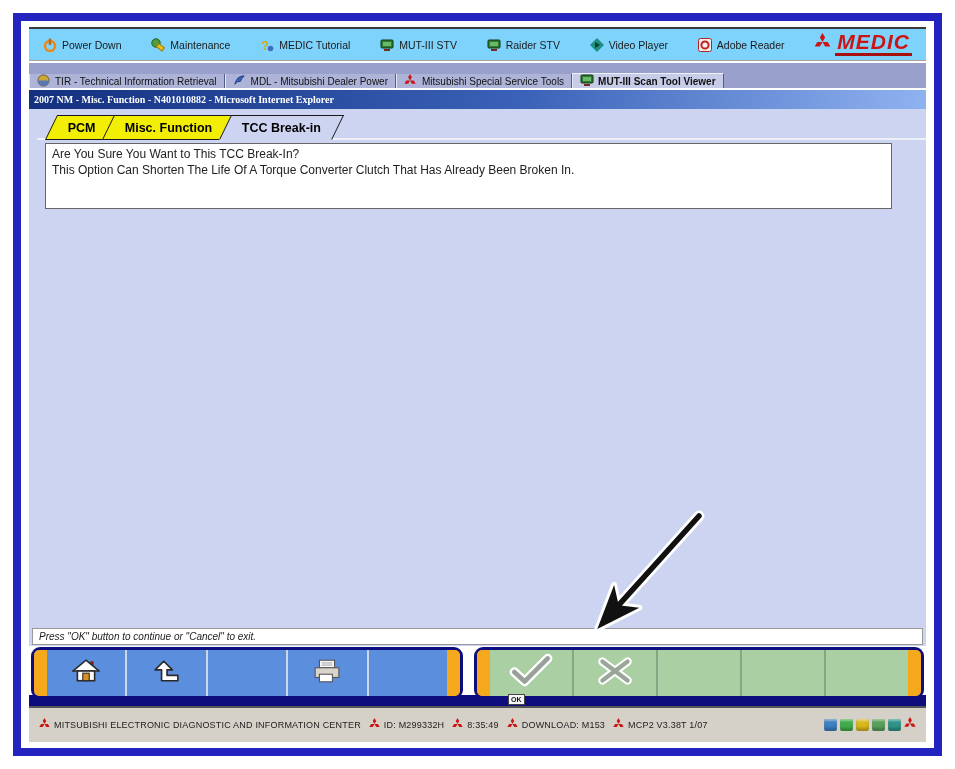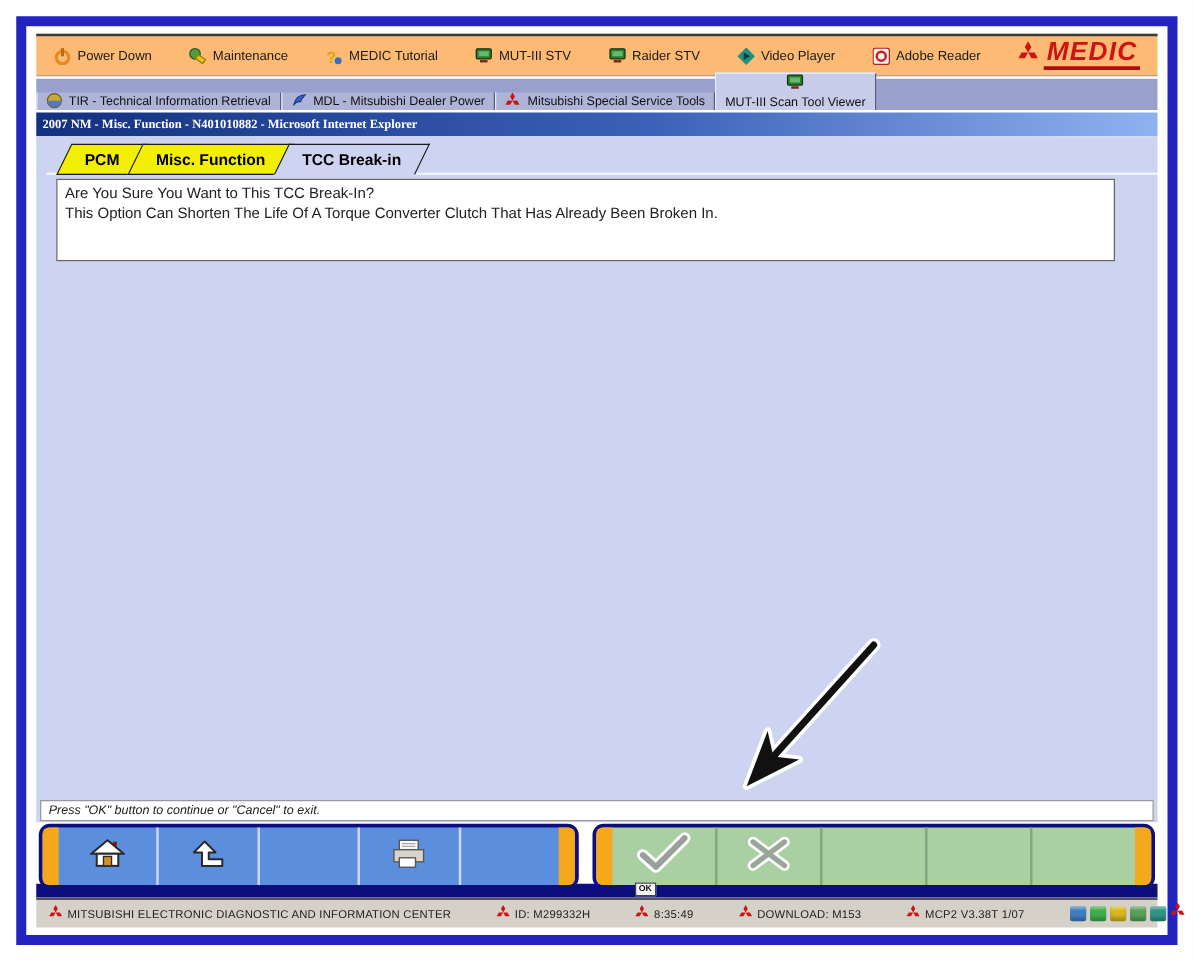--- a/index.html
+++ b/index.html
@@ -5,38 +5,38 @@
   * { box-sizing: border-box; margin: 0; padding: 0; }
   html,body { width:955px; height:769px; background:#fff; overflow:hidden;
     font-family:"Liberation Sans", sans-serif; }
 
   .frame { position:absolute; left:13px; top:13px; width:929px; height:743px;
     border:8px solid #2323c0; background:#fff; }
   .inner { position:absolute; inset:0; padding:6px 8px 0 8px;
     display:flex; flex-direction:column; }
 
   
-  .top-toolbar { height:34px; background:#fdba74; border-top:2px solid #3a3a3a;
+  .top-toolbar { height:34px; background:#7dd3fc; border-top:2px solid #3a3a3a;
     border-bottom:1px solid #a8a49c; display:flex; align-items:center;
     justify-content:space-between; padding:0 14px; }
   .tool-item { display:flex; align-items:center; gap:5px; cursor:default; }
   .tool-item .tlabel { font-size:10.5px; color:#1a1a1a; white-space:nowrap; }
   .ticon { width:14px; height:14px; display:inline-block; }
 
   .brand { display:flex; align-items:center; gap:4px; }
   .brand-text { font-size:21px; font-weight:900; font-style:italic; color:#cc1414;
     letter-spacing:1px; line-height:0.9; border-bottom:3px solid #a81010; padding:0 2px 2px 2px; }
 
   
   .tab-strip { height:25px; background:#9aa0cc; margin-top:2px;
     display:flex; align-items:flex-end; }
   .tab { display:flex; align-items:center; gap:4px; padding:0 7px;
     font-size:10px; color:#111; background:#aeb4d8;
     border-right:1px solid #565c86; border-left:1px solid #e4e7f4; white-space:nowrap; }
-  .tab.active { background:#c7cce8; font-weight:normal; border-top:1px solid #f0f2fa;flex-direction:column; }
+  .tab.active { background:#c7cce8; font-weight:bold; border-top:1px solid #f0f2fa; }
 
   
   .title-bar { height:19px; margin-top:2px;
     background:linear-gradient(to right,#14307f 0%,#3a62b8 55%,#8fb2f0 100%);
     color:#fff; font-size:10px; font-weight:bold;
     display:flex; align-items:center; padding-left:5px;font-family:Liberation Serif, serif; }
 
   
   .main { flex:1; background:#cdd4f1; position:relative; }
 
@@ -77,22 +77,22 @@
   .tb-group.left  .cell { border-left:2px solid #cdd6e8; }
   .tb-group.left  .cell:nth-child(2) { border-left:none; }
   .tb-group.right .cell { border-left:2px solid #84a683; }
   .tb-group.right .cell:nth-child(2) { border-left:none; }
 
   .ok-tip { position:absolute; left:22%; bottom:-9px; background:#f6f6f6;
     border:1px solid #444; font-size:7px; font-weight:bold; color:#111;
     padding:0 2px; line-height:9px; z-index:8; }
 
   
-  .status-bar { height:24px; background:#d5d1c9; border-top:2px solid #555;
-    display:flex; align-items:center; gap:36px; padding:0 10px; margin-bottom:6px;justify-content:space-between; }
+  .status-bar { height:36px; background:#d5d1c9; border-top:2px solid #555;
+    display:flex; align-items:center; gap:8px; padding:0 10px; margin-bottom:6px;justify-content:space-between; }
   .sb-item { display:flex; align-items:center; gap:4px; font-size:9px;
     color:#222; white-space:nowrap; letter-spacing:0.2px; }
   .tray { margin-left:auto; display:flex; align-items:center; gap:3px; }
   .tray-i { width:13px; height:12px; border-radius:2px; display:inline-block;
     box-shadow:inset 0 -3px 3px rgba(0,0,0,0.25), inset 0 2px 2px rgba(255,255,255,0.4); }
 
   .mi { display:inline-block; }
 </style>
 </head>
 <body>

